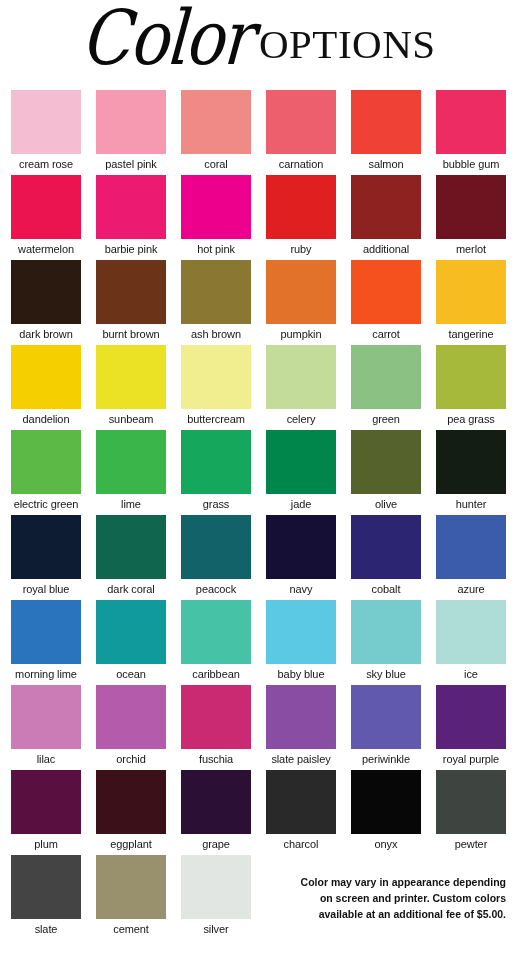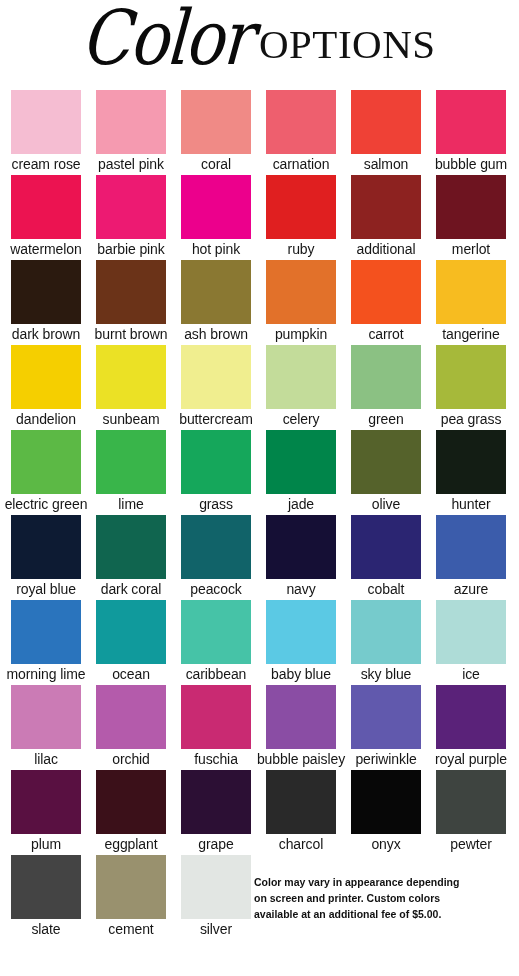--- a/index.html
+++ b/index.html
@@ -86,35 +86,35 @@
   }
 
   .swatch {
     width: 70px;
     height: 64px;
     display: block;
   }
 
   .swatch-label {
     font-family: "Liberation Sans", sans-serif;
-    font-size: 14px;
+    font-size: 11px;
     line-height: 20px;
     color: #161616;
     text-align: left;
     white-space: nowrap;
     letter-spacing: -0.1px;
   }
 
   
   .disclaimer {
     position: absolute;
     left: 254px;
     top: 874px;
     width: 252px;
-    text-align: left;
+    text-align: right;
     font-family: "Liberation Sans", sans-serif;
     font-weight: bold;
     font-size: 10.5px;
     line-height: 16px;
     color: #111111;
   }
 </style>
 </head>
 <body>
 
@@ -318,21 +318,21 @@
         <div class="cell">
           <div class="swatch" style="background-color: rgb(180, 91, 171);"></div>
           <div class="swatch-label">orchid</div>
         </div>
         <div class="cell">
           <div class="swatch" style="background-color: rgb(201, 42, 114);"></div>
           <div class="swatch-label">fuschia</div>
         </div>
         <div class="cell">
           <div class="swatch" style="background-color: rgb(138, 77, 164);"></div>
-          <div class="swatch-label">bubble paisley</div>
+          <div class="swatch-label">slate paisley</div>
         </div>
         <div class="cell">
           <div class="swatch" style="background-color: rgb(97, 89, 173);"></div>
           <div class="swatch-label">periwinkle</div>
         </div>
         <div class="cell">
           <div class="swatch" style="background-color: rgb(90, 34, 121);"></div>
           <div class="swatch-label">royal purple</div>
         </div>
       </div>

